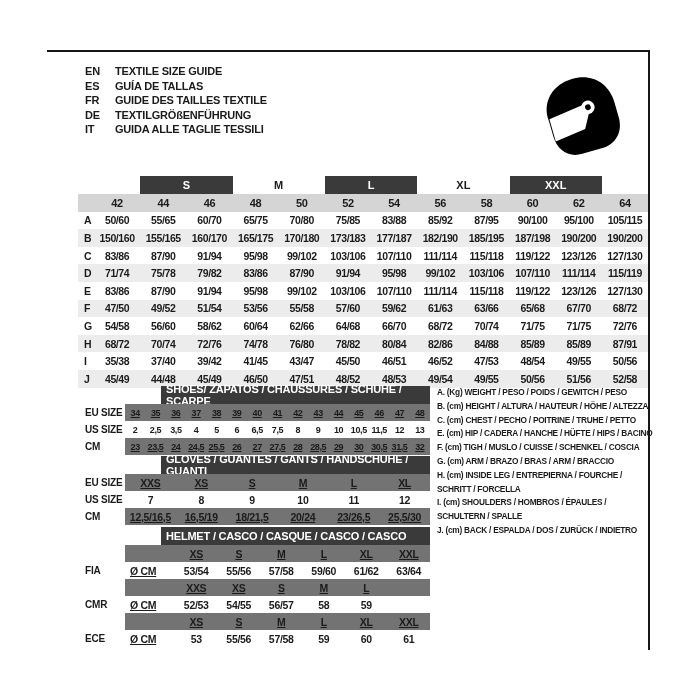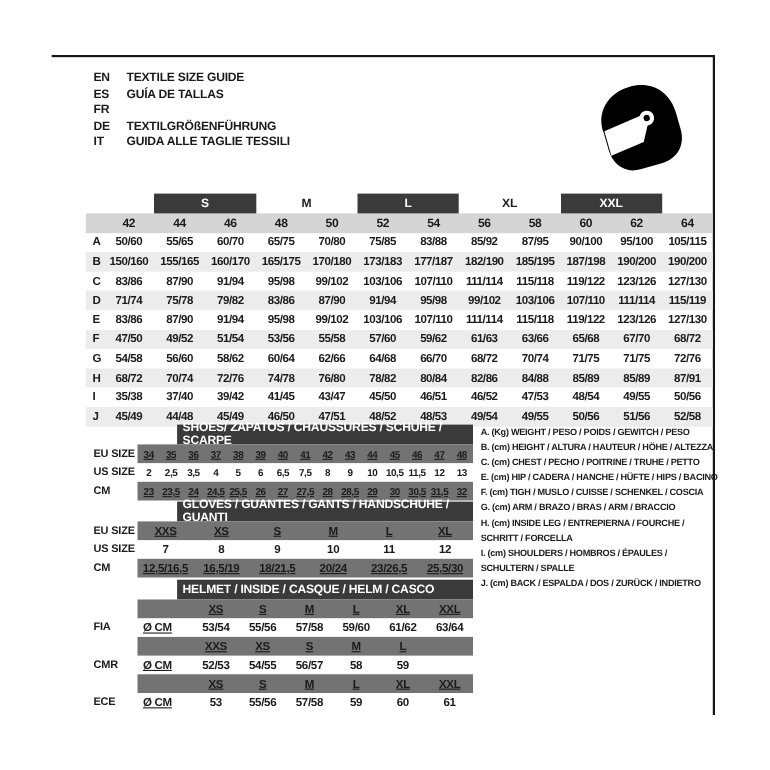--- a/index.html
+++ b/index.html
@@ -50,20 +50,21 @@
     <div class="lang-line">
       <div class="lang-code">EN</div>
       <div class="lang-text">TEXTILE SIZE GUIDE</div>
     </div>
     <div class="lang-line">
       <div class="lang-code">ES</div>
       <div class="lang-text">GUÍA DE TALLAS</div>
     </div>
     <div class="lang-line">
       <div class="lang-code">FR</div>
+      <div class="lang-text">GUIDE DES TAILLES TEXTILE</div>
     </div>
     <div class="lang-line">
       <div class="lang-code">DE</div>
       <div class="lang-text">TEXTILGRÖßENFÜHRUNG</div>
     </div>
     <div class="lang-line">
       <div class="lang-code">IT</div>
       <div class="lang-text">GUIDA ALLE TAGLIE TESSILI</div>
     </div>
   </div>
@@ -352,21 +353,21 @@
           <div>18/21,5</div>
           <div>20/24</div>
           <div>23/26,5</div>
           <div>25,5/30</div>
         </div>
       </div>
     </div>
 </div>
 
 <div class="section" style="top:527px">
-  <div class="sec-header">HELMET / INSIDE / CASQUE / HELM / CASCO</div>
+  <div class="sec-header">HELMET / CASCO / CASQUE / CASCO / CASCO</div>
   <div>
       <div class="srow">
         <div class="srow-label"></div>
         <div class="band helm-band gray">
           <div class="unit-cell"></div>
           <div>XS</div>
           <div>S</div>
           <div>M</div>
           <div>L</div>
           <div>XL</div>

